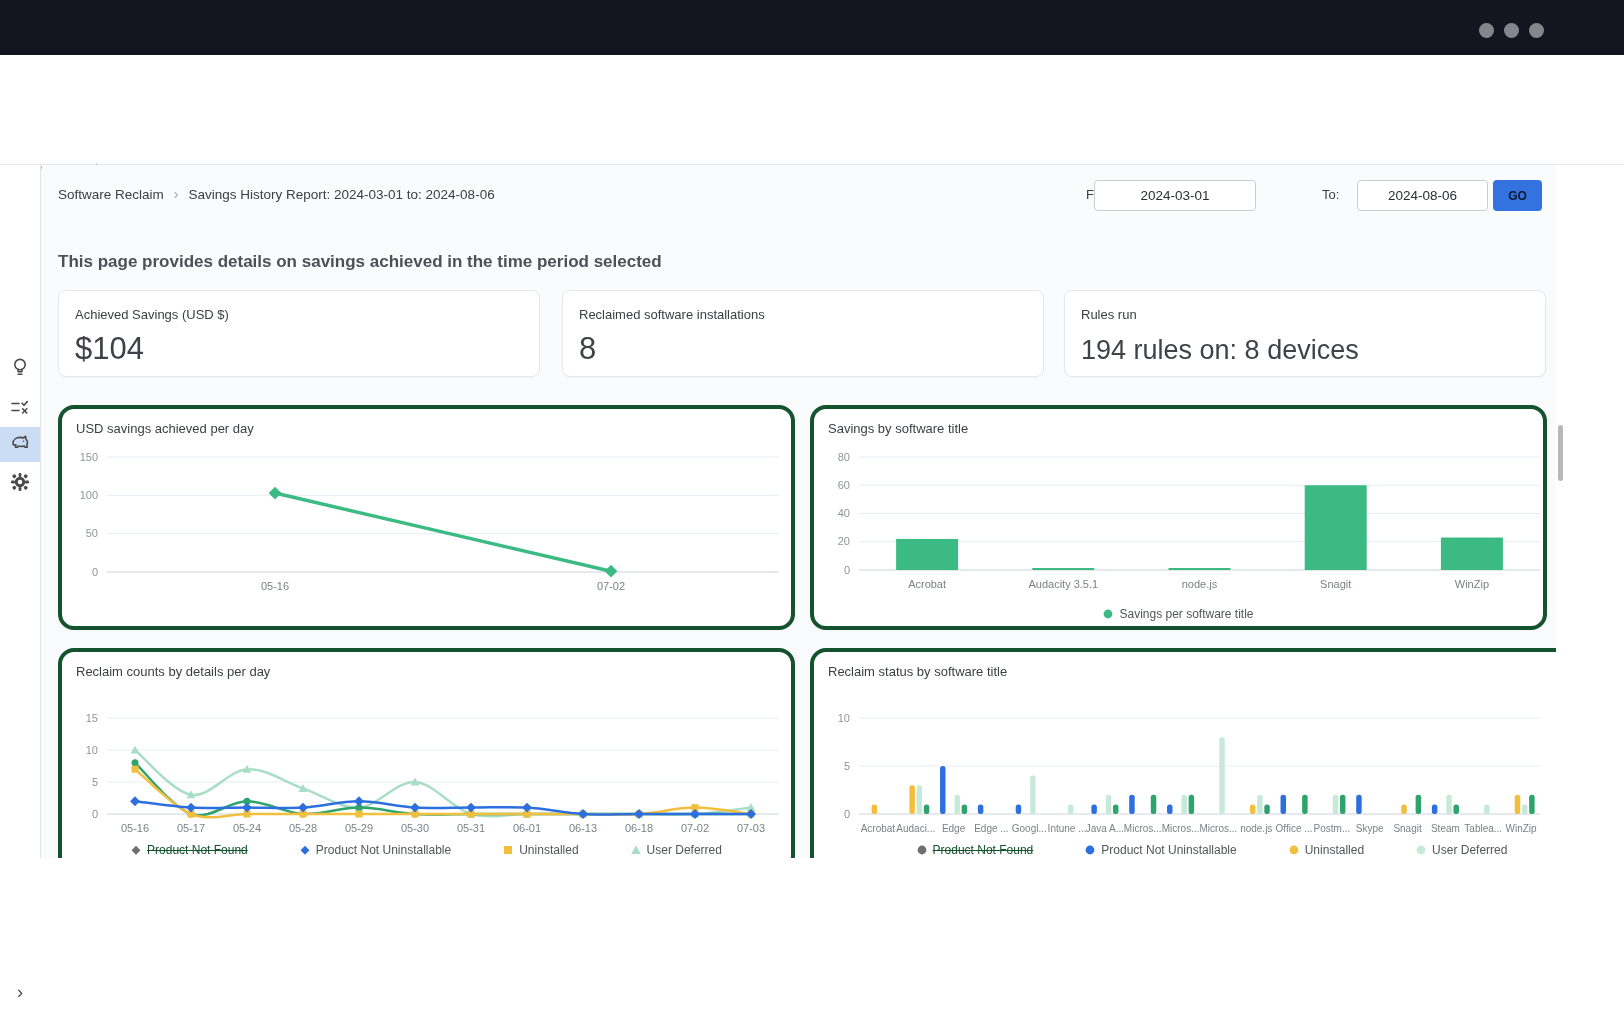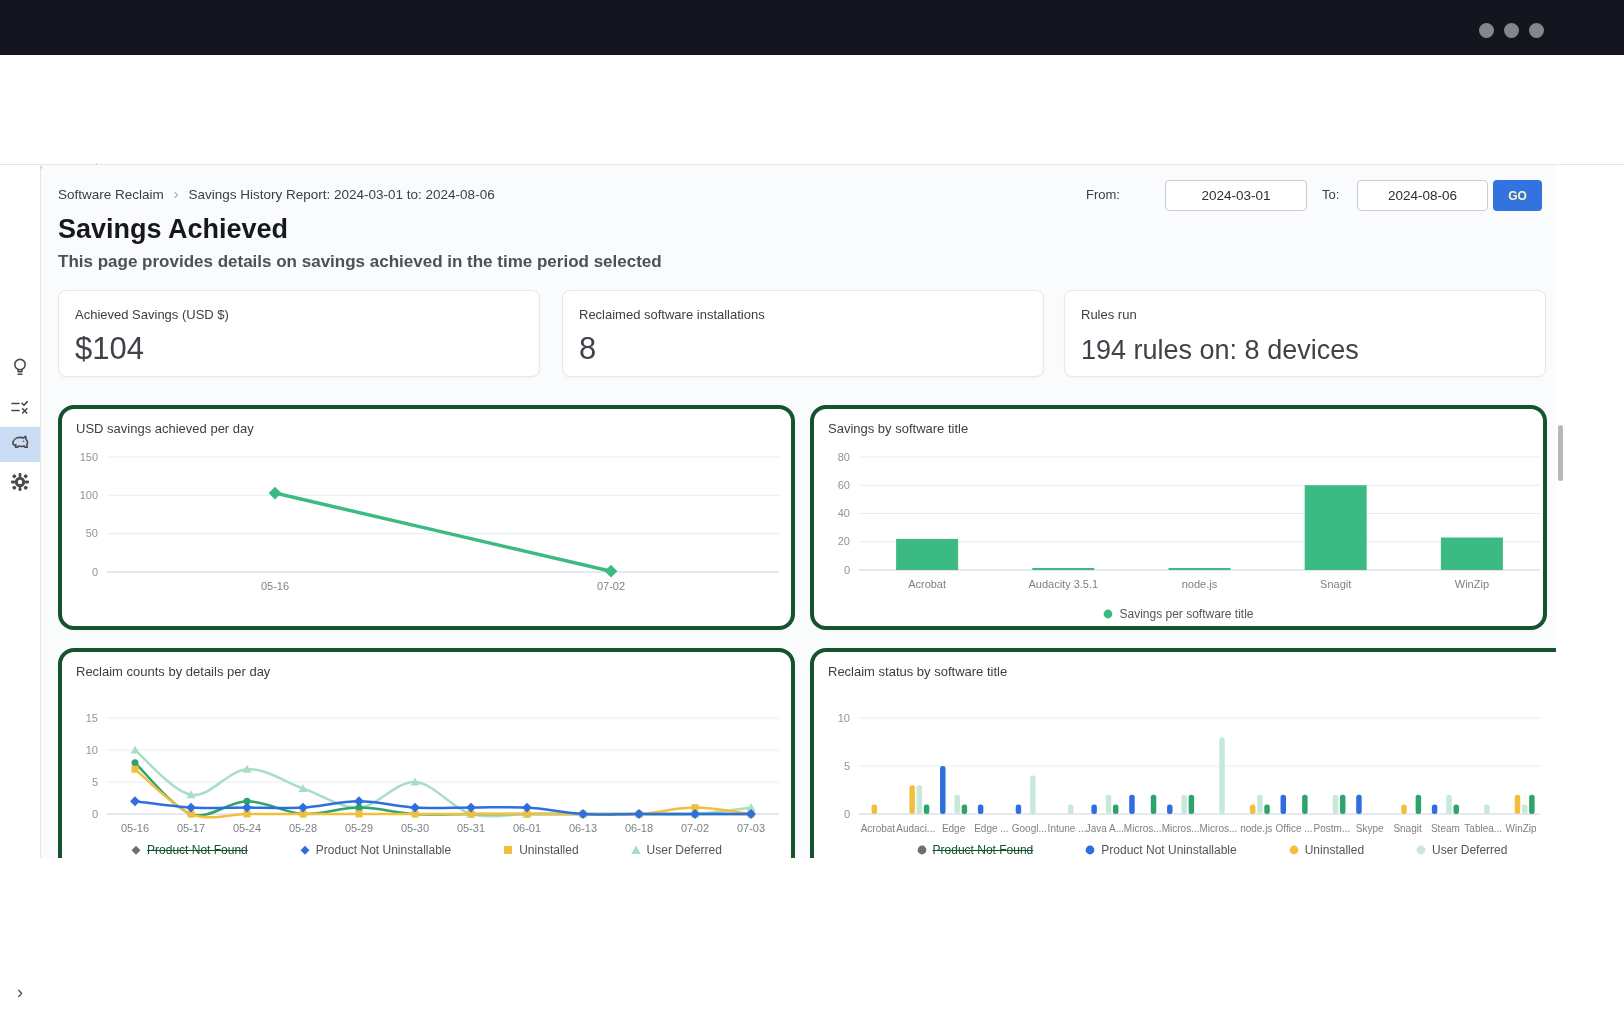--- a/index.html
+++ b/index.html
@@ -20,21 +20,21 @@
   .side-item{position:absolute;left:0;width:40px;height:35px;display:flex;align-items:center;justify-content:center;cursor:pointer;}
   .side-item.active{background:#cbddf5;}
   .side-chevron{position:absolute;left:0;top:815px;width:40px;height:24px;display:flex;align-items:center;justify-content:center;font-size:18px;color:#4a4a4a;cursor:pointer;}
   
   .main{position:absolute;left:41px;top:165px;width:1515px;height:693px;background:#fafbfc;overflow:hidden;border-radius:6px 0 0 0;}
   .crumbs{position:absolute;left:17px;top:21px;font-size:13.5px;color:#3c4043;display:flex;align-items:center;}
   .crumb-sep{color:#9aa0a6;margin:0 10px;font-size:14px;}
   .crumb-link{cursor:pointer;}
   .flt-label{position:absolute;top:22px;font-size:13px;color:#3c4043;}
   .flt-input{position:absolute;top:15px;height:31px;border:1px solid #c9cdd2;border-radius:4px;background:#fff;font-family:inherit;font-size:13.5px;color:#2b2e33;text-align:center;box-sizing:border-box;}
-  .go-btn{position:absolute;top:15px;left:1452px;width:49px;height:31px;background:#3273e0;border:none;border-radius:4px;color:#fef9c3;font-size:12px;font-weight:700;font-family:inherit;cursor:pointer;}
+  .go-btn{position:absolute;top:15px;left:1452px;width:49px;height:31px;background:#3273e0;border:none;border-radius:4px;color:#0f172a;font-size:12px;font-weight:700;font-family:inherit;cursor:pointer;}
   .page-title{position:absolute;left:17px;top:49px;font-size:27px;font-weight:600;color:#17181c;}
   .page-sub{position:absolute;left:17px;top:87px;font-size:17px;color:#4d5156;font-weight:bold;}
   .card{position:absolute;top:125px;width:482px;height:87px;background:#fff;border:1px solid #e7e7e7;border-radius:8px;box-shadow:0 1px 2px rgba(0,0,0,0.03);box-sizing:border-box;}
   .card-label{position:absolute;left:16px;top:16px;font-size:13px;color:#3c4043;}
   .card-value{position:absolute;left:16px;top:40px;font-size:31px;color:#3f4248;}
   .card-value.small{font-size:27px;top:44px;}
   .panel{position:absolute;background:#fff;border:4px solid #14532d;border-radius:16px;box-shadow:0 1px 2px rgba(0,0,0,0.03);box-sizing:border-box;overflow:hidden;}
   .chart-title{position:absolute;left:14px;top:12px;font-size:13px;color:#3b3e44;}
   .chart-svg{position:absolute;left:0;top:0;}
   .legend-row{position:absolute;left:0;right:0;display:flex;justify-content:center;align-items:center;}
@@ -151,26 +151,25 @@
 
 <div class="main">
 
   <div class="crumbs">
     <span class="crumb-link">Software Reclaim</span>
     <span class="crumb-sep">›</span>
     <span>Savings History Report: 2024-03-01 to: 2024-08-06</span>
   </div>
 
   <span class="flt-label" style="left:1045px">From:</span>
-  <input class="flt-input" style="left: 1124px; width: 142px;" value="2024-03-01">
+  <input class="flt-input" style="left: 1053px; width: 162px;" value="2024-03-01">
   <span class="flt-label" style="left:1281px">To:</span>
   <input class="flt-input" style="left: 1316px; width: 131px;" value="2024-08-06">
   <button class="go-btn">GO</button>
 
-  <div class="page-title">Savings Achieved</div>
   <div class="page-sub">This page provides details on savings achieved in the time period selected</div>
 
   <div class="card" style="left:17px">
     <div class="card-label">Achieved Savings (USD $)</div>
     <div class="card-value">$104</div>
   </div>
   <div class="card" style="left:521px">
     <div class="card-label">Reclaimed software installations</div>
     <div class="card-value">8</div>
   </div>

